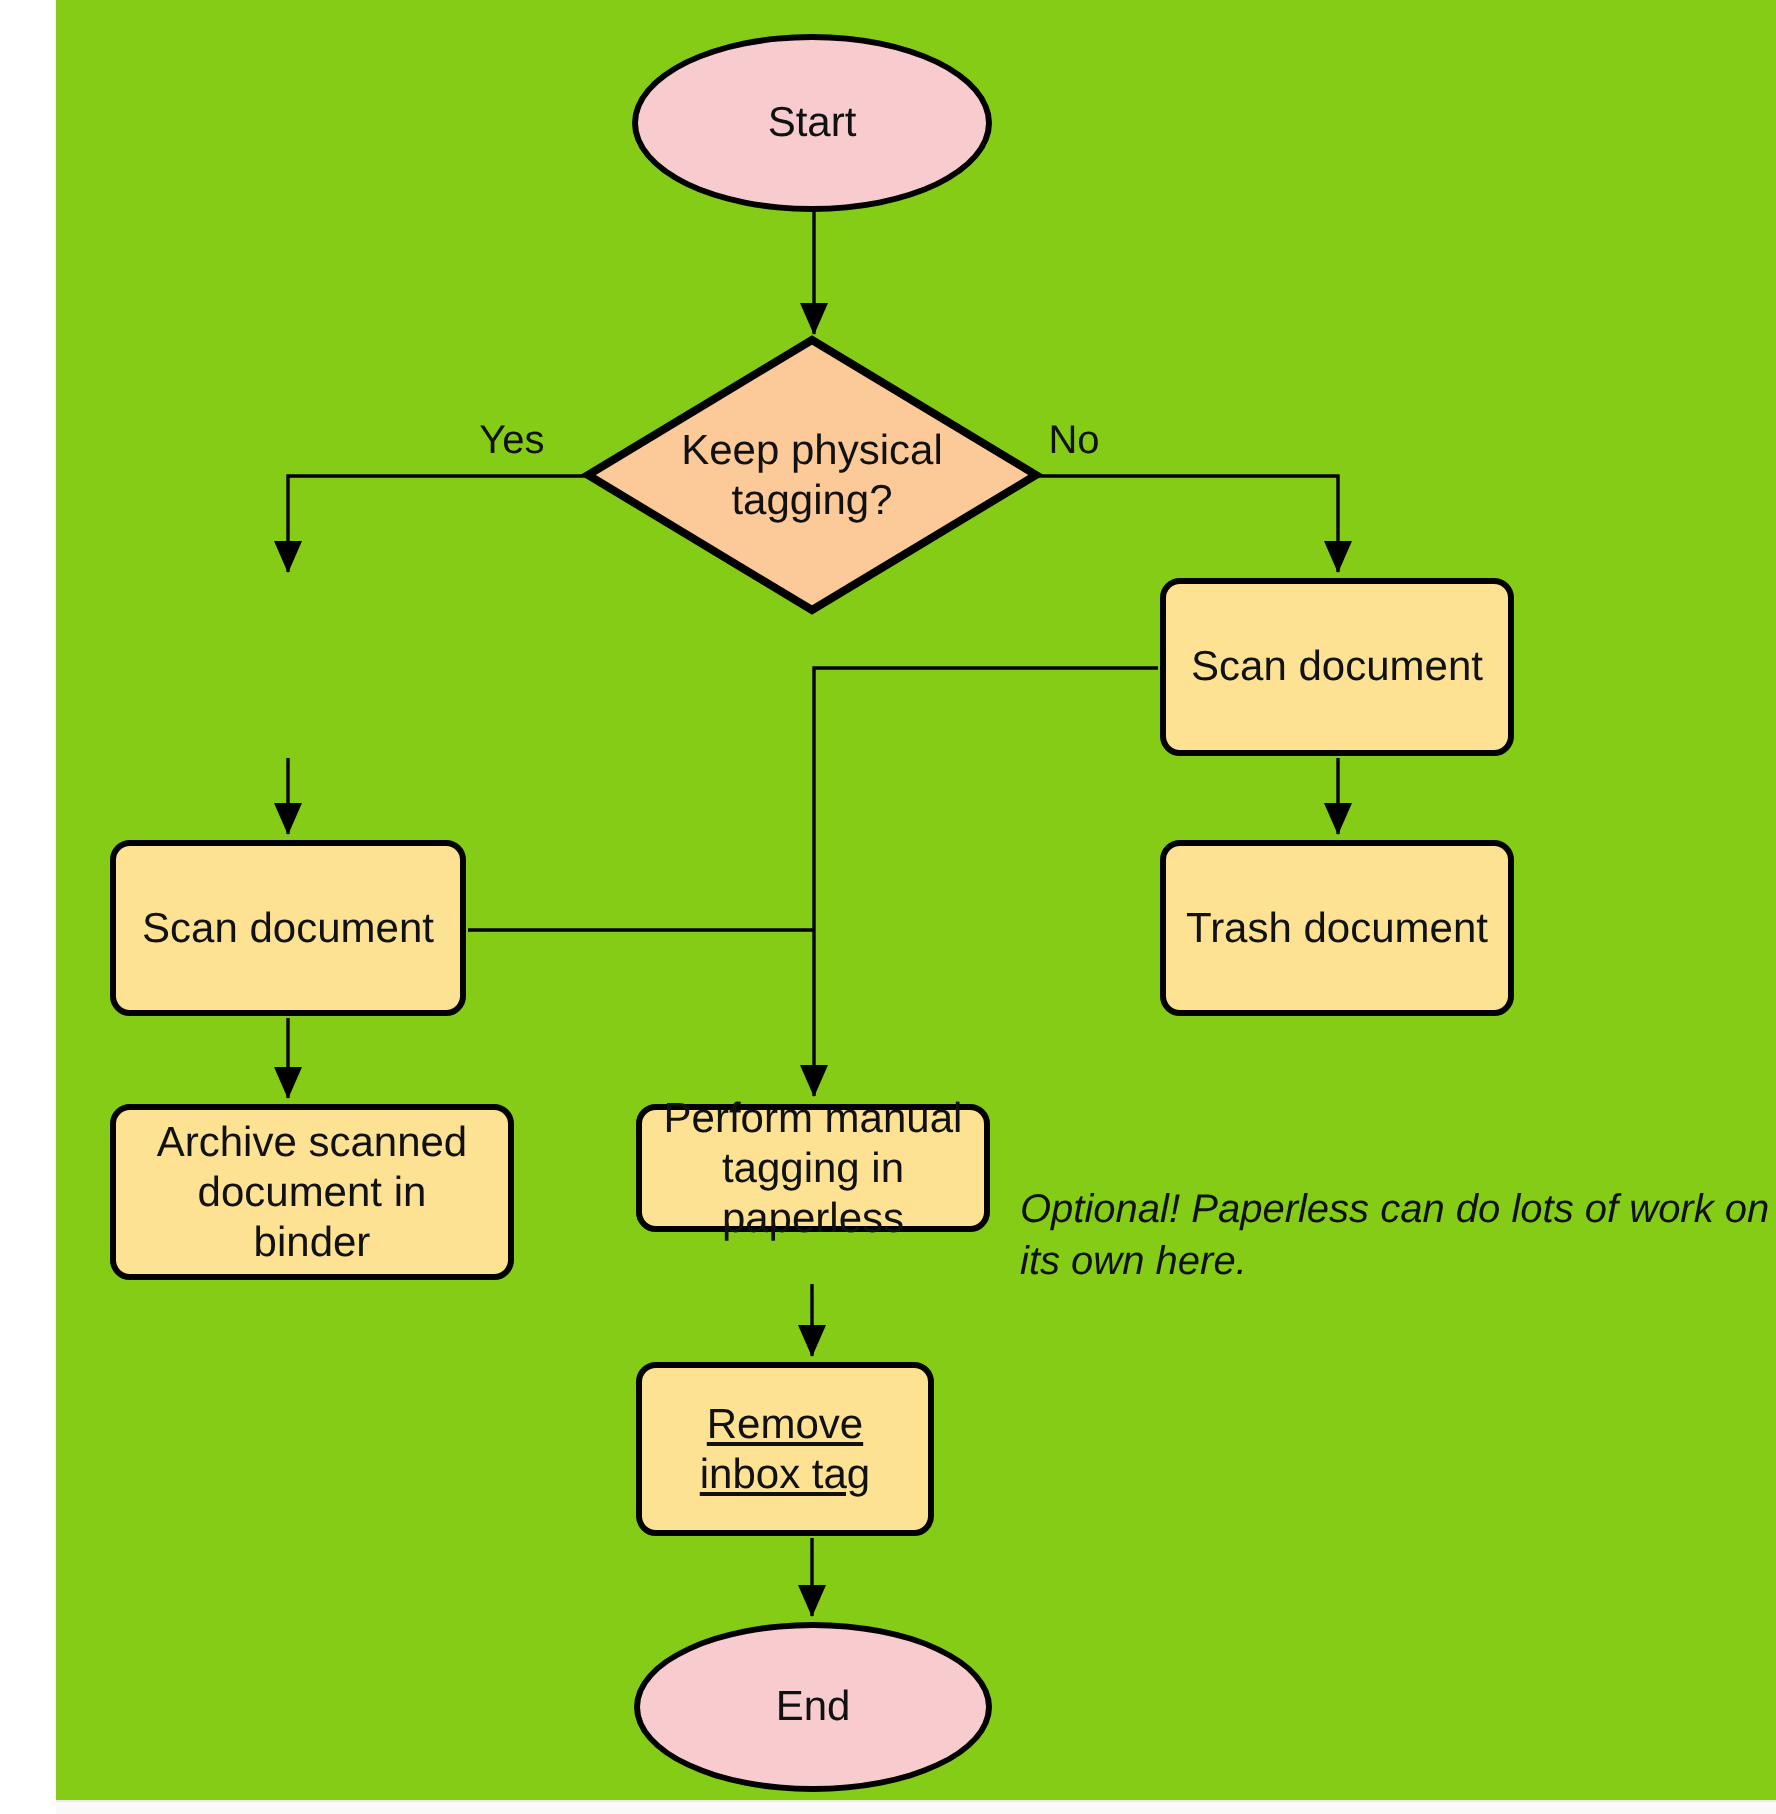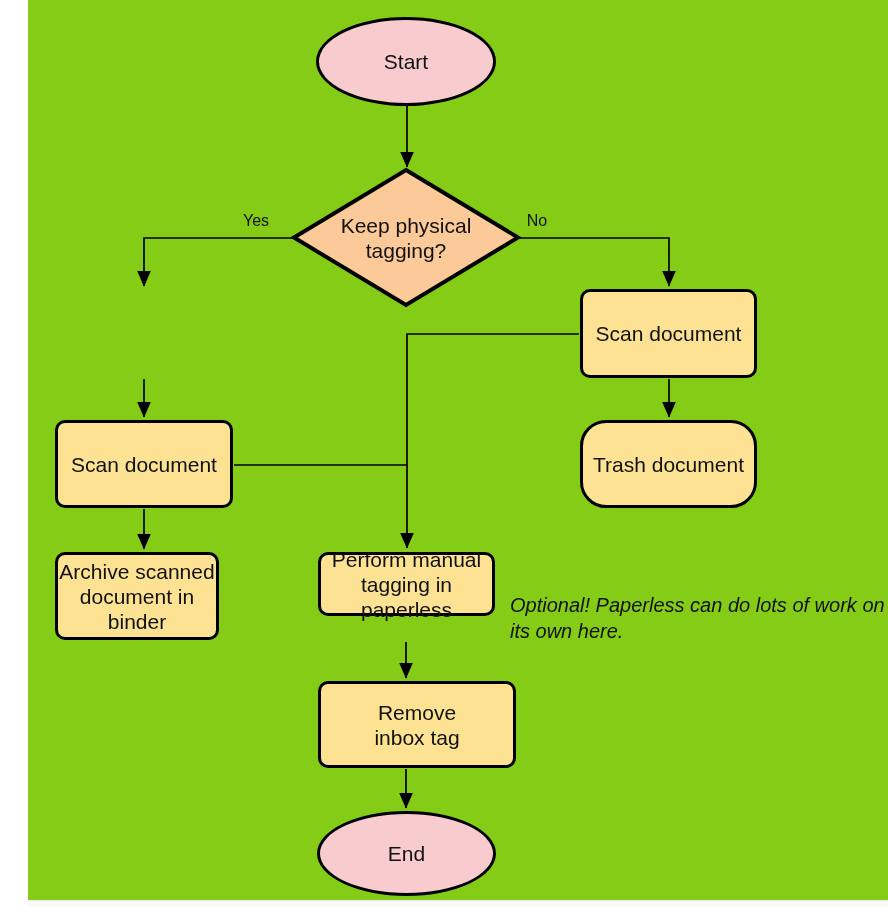--- a/index.html
+++ b/index.html
@@ -60,21 +60,21 @@
     text-align: center;
     white-space: pre-line;
     color: #111;
     font-size: 21px;
     line-height: 25px;
     transform: translate(-50%, -50%);
   }
   .edge-label {
     position: absolute;
     transform: translate(-50%, -50%);
-    font-size: 16px;
+    font-size: 20px;
     color: #111;
   }
   .annotation {
     position: absolute;
     font-size: 20px;
     line-height: 26px;
     font-style: italic;
     color: #111;
     white-space: pre-line;
   }
@@ -129,39 +129,39 @@
 
   <div class="decision-label" style="left:378px; top:238px;">Keep physical
 tagging?</div>
 
   <div class="edge-label" style="left:228px; top:221px;">Yes</div>
   <div class="edge-label" style="left:509px; top:221px;">No</div>
 
   <div class="node process" style="left:27px; top:420px; width:178px; height:88px;">
     <span>Scan document</span>
   </div>
-  <div class="node process" style="left:27px; top:552px; width:164px; height:88px;">
+  <div class="node process" style="left:27px; top:552px; width:202px; height:88px;">
     <span>Archive scanned
 document in
 binder</span>
   </div>
 
   <div class="node process" style="left:552px; top:289px; width:177px; height:89px;">
     <span>Scan document</span>
   </div>
-  <div class="node process" style="left:552px; top:420px; width:177px; height:88px;border-radius:26px;">
+  <div class="node process" style="left:552px; top:420px; width:177px; height:88px;">
     <span>Trash document</span>
   </div>
 
   <div class="node process" style="left:290px; top:552px; width:177px; height:64px;">
     <span>Perform manual
 tagging in
 paperless</span>
   </div>
-  <div class="node process" style="left:290px; top:681px; width:198px; height:87px;">
+  <div class="node process" style="left:290px; top:681px; width:149px; height:87px;text-decoration:underline;">
     <span>Remove
 inbox tag</span>
   </div>
 
   <div class="node terminal" style="left:289px; top:811px; width:179px; height:85px;">
     <span>End</span>
   </div>
 
   <div class="annotation" style="left:482px; top:592px; width:402px;">Optional! Paperless can do lots of work on
 its own here.</div>

